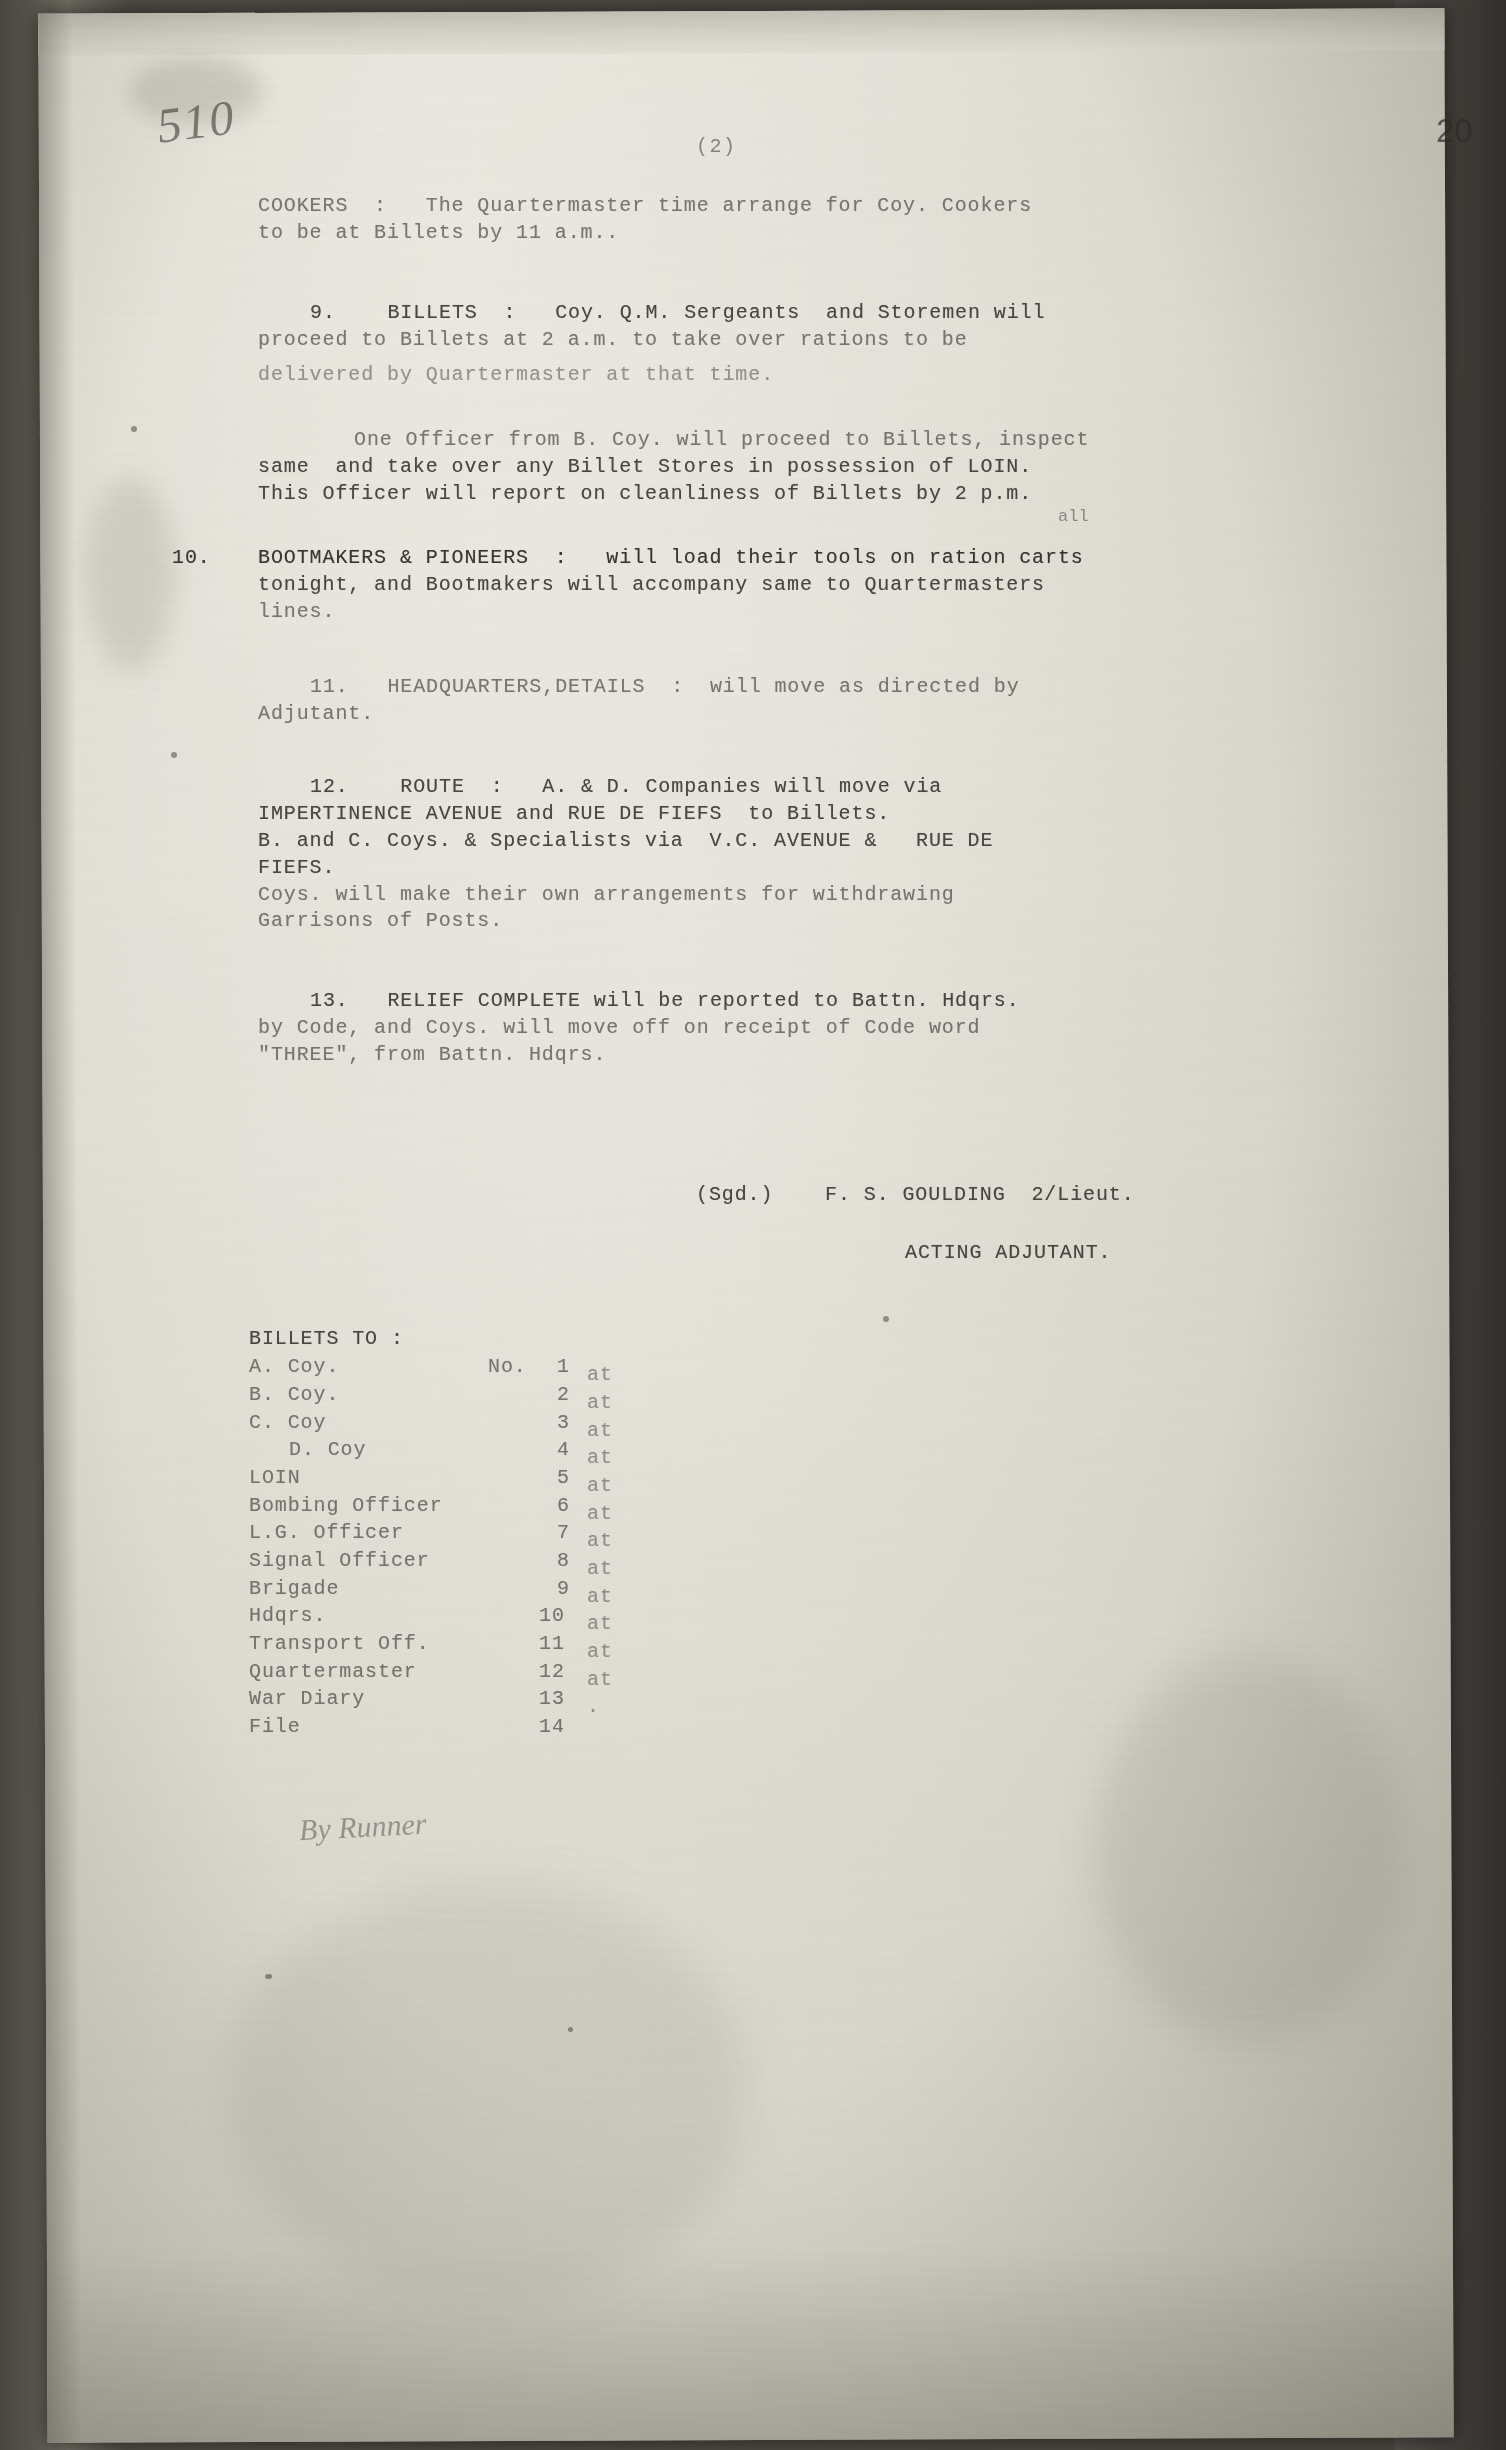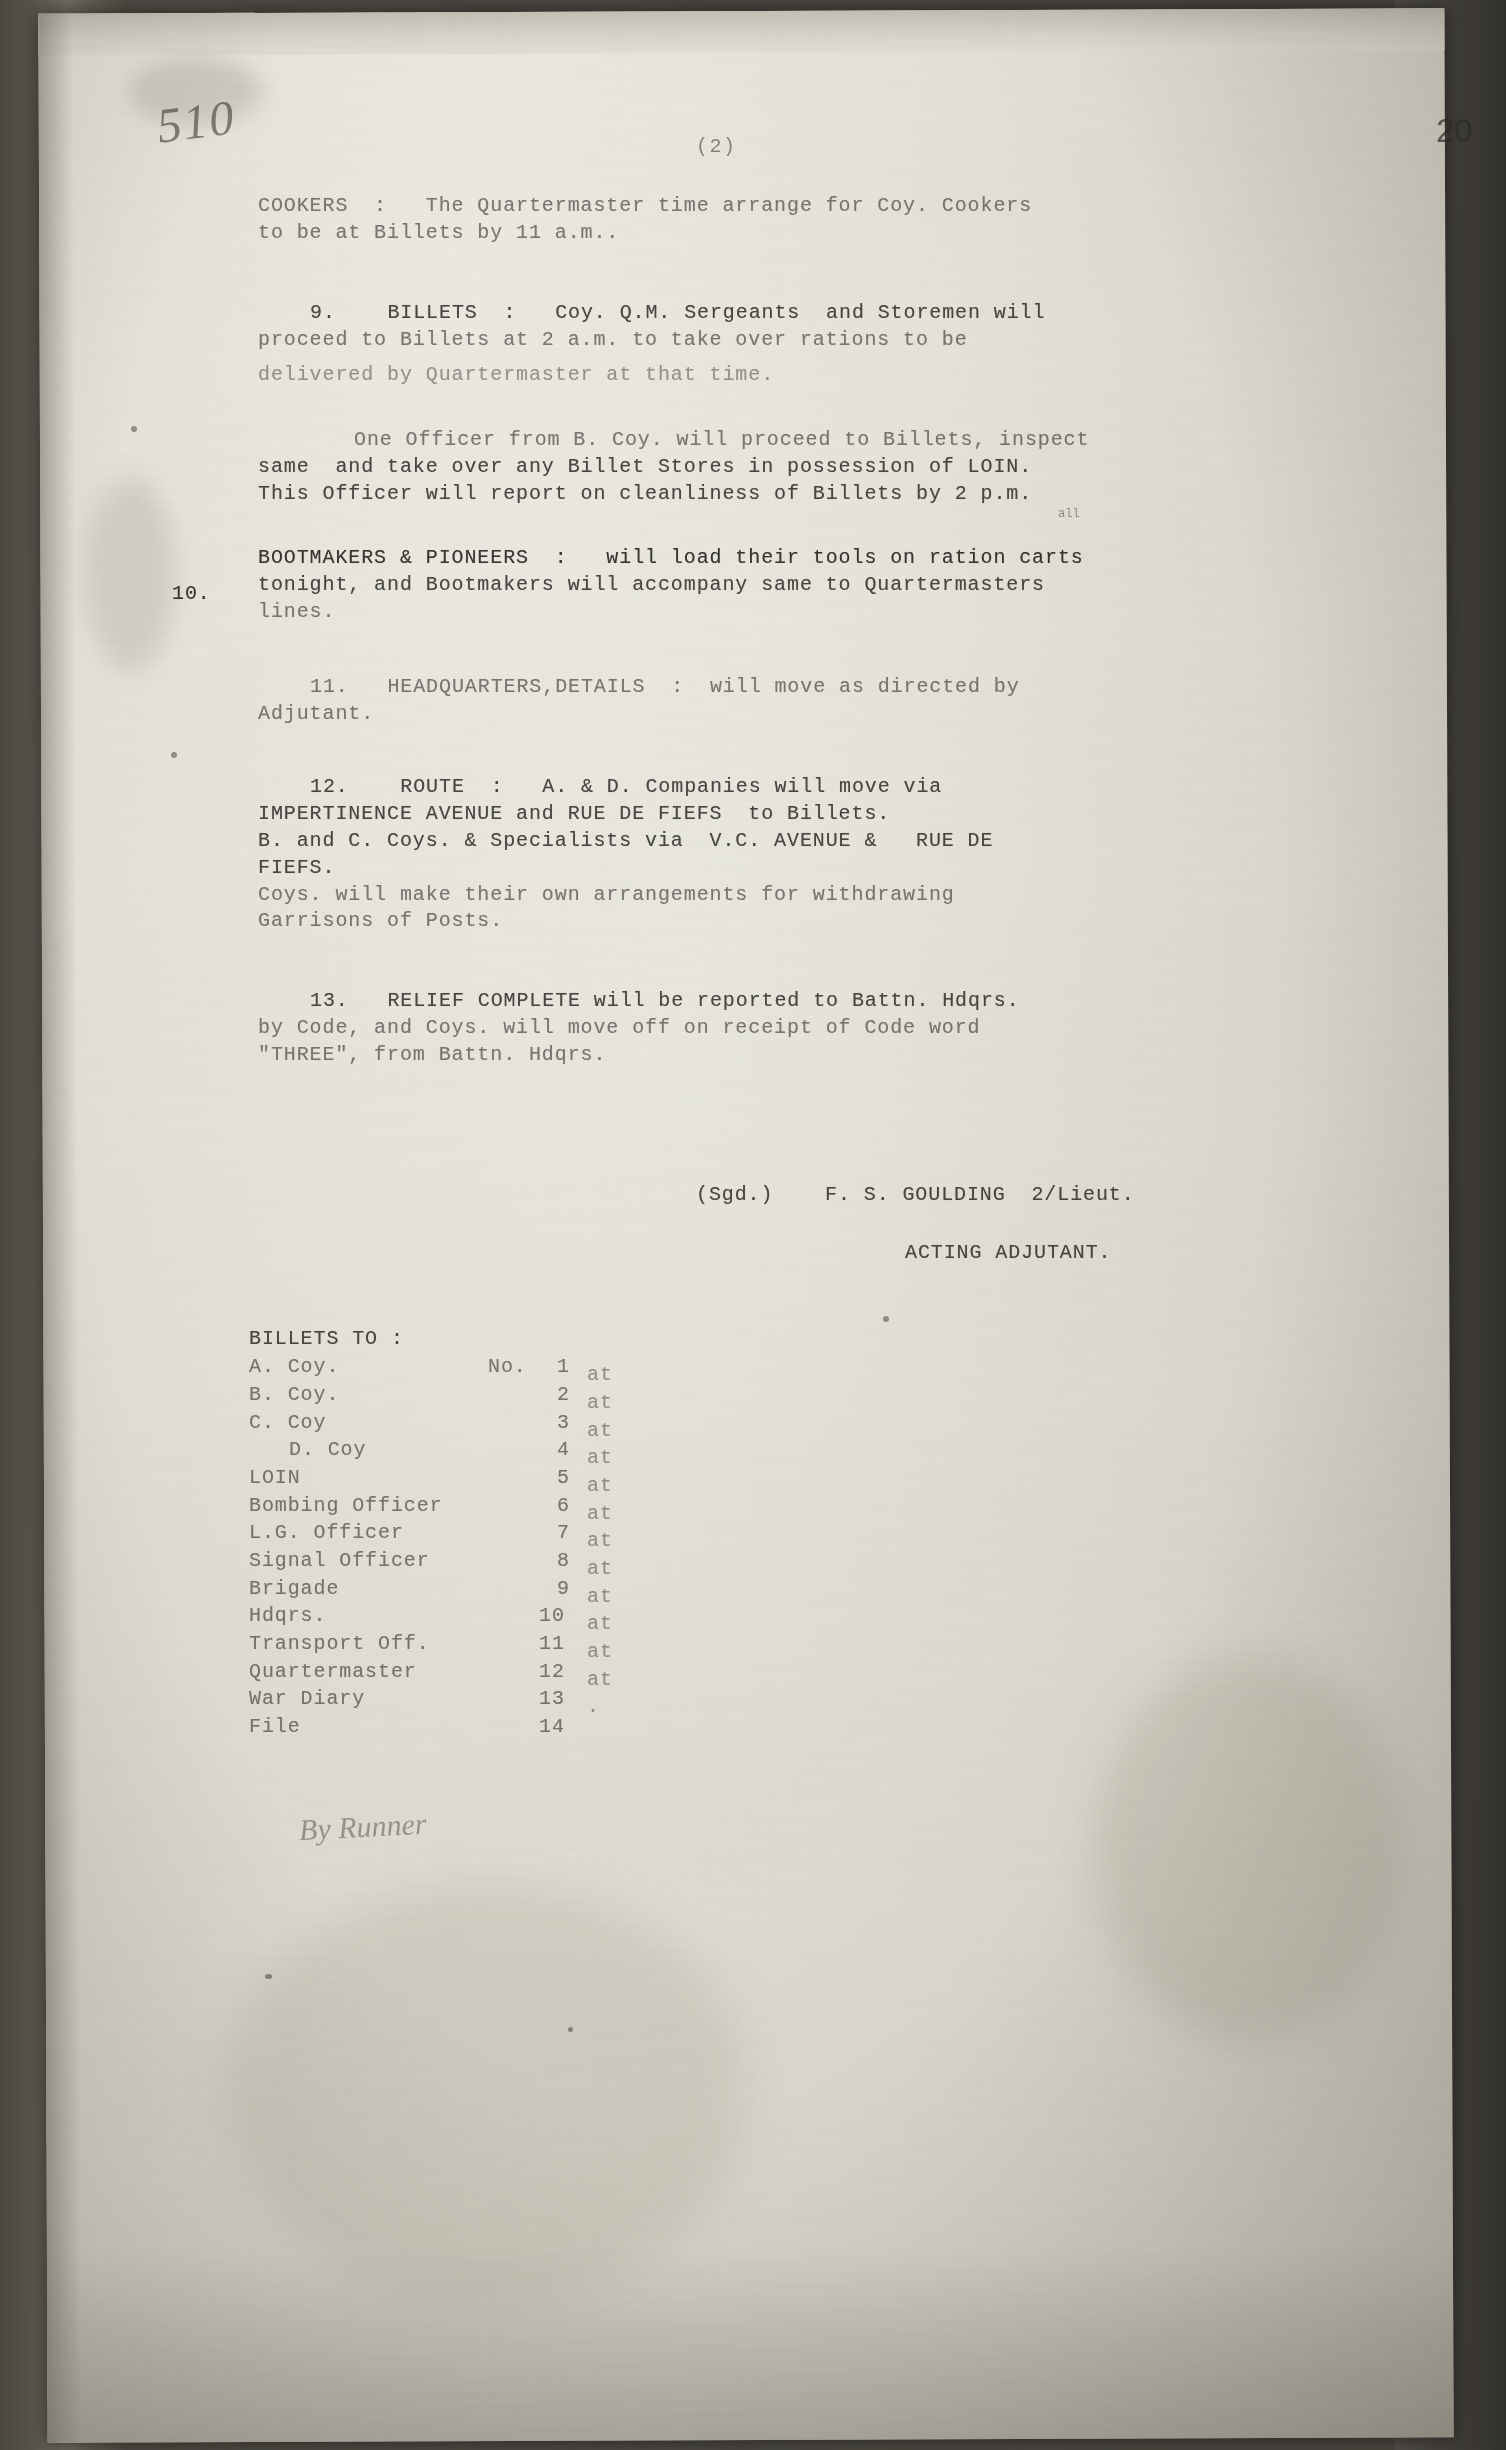--- a/index.html
+++ b/index.html
@@ -136,21 +136,21 @@
   .corner-num {
     position: absolute;
     font-family: "Liberation Sans", sans-serif;
     font-size: 33px;
     color: #2c2a26;
     opacity: .7;
   }
   .tiny-ins {
     position: absolute;
     font-family: "Liberation Mono", "DejaVu Sans Mono", monospace;
-    font-size: 12px;
+    font-size: 17px;
     opacity: .5;
     color: #33312c;
   }
   .speck {
     position: absolute;
     background: #3a382f;
     border-radius: 50%;
     opacity: .5;
   }
 </style>
@@ -192,21 +192,21 @@
 
   <div id="body-lines">
       <div class="tx faintish" style="left: 258px; top: 191px;">COOKERS  :   The Quartermaster time arrange for Coy. Cookers</div>
       <div class="tx faintish" style="left: 258px; top: 218px;">to be at Billets by 11 a.m..</div>
       <div class="tx" style="left: 310px; top: 298px;">9.    BILLETS  :   Coy. Q.M. Sergeants  and Storemen will</div>
       <div class="tx faintish" style="left: 258px; top: 325px;">proceed to Billets at 2 a.m. to take over rations to be</div>
       <div class="tx faint" style="left: 258px; top: 352px;">delivered by Quartermaster at that time.</div>
       <div class="tx faintish" style="left: 322px; top: 425px; margin-left: 32px;">One Officer from B. Coy. will proceed to Billets, inspect</div>
       <div class="tx" style="left: 258px; top: 452px;">same  and take over any Billet Stores in possession of LOIN.</div>
       <div class="tx" style="left: 258px; top: 479px;">This Officer will report on cleanliness of Billets by 2 p.m.</div>
-      <div class="tx strong" style="left: 172px; top: 543px; margin-top: 36px;">10.</div>
+      <div class="tx strong" style="left: 172px; top: 543px;">10.</div>
       <div class="tx strong" style="left: 258px; top: 543px;">BOOTMAKERS &amp; PIONEERS  :   will load their tools on ration carts</div>
       <div class="tx" style="left: 258px; top: 570px;">tonight, and Bootmakers will accompany same to Quartermasters</div>
       <div class="tx faintish" style="left: 258px; top: 597px;">lines.</div>
       <div class="tx faintish" style="left: 310px; top: 672px;">11.   HEADQUARTERS,DETAILS  :  will move as directed by</div>
       <div class="tx faintish" style="left: 258px; top: 699px;">Adjutant.</div>
       <div class="tx" style="left: 310px; top: 772px;">12.    ROUTE  :   A. &amp; D. Companies will move via</div>
       <div class="tx" style="left: 258px; top: 799px;">IMPERTINENCE AVENUE and RUE DE FIEFS  to Billets.</div>
       <div class="tx" style="left: 258px; top: 826px;">B. and C. Coys. &amp; Specialists via  V.C. AVENUE &amp;   RUE DE</div>
       <div class="tx" style="left: 258px; top: 853px;">FIEFS.</div>
       <div class="tx faintish" style="left: 258px; top: 880px;">Coys. will make their own arrangements for withdrawing</div>

